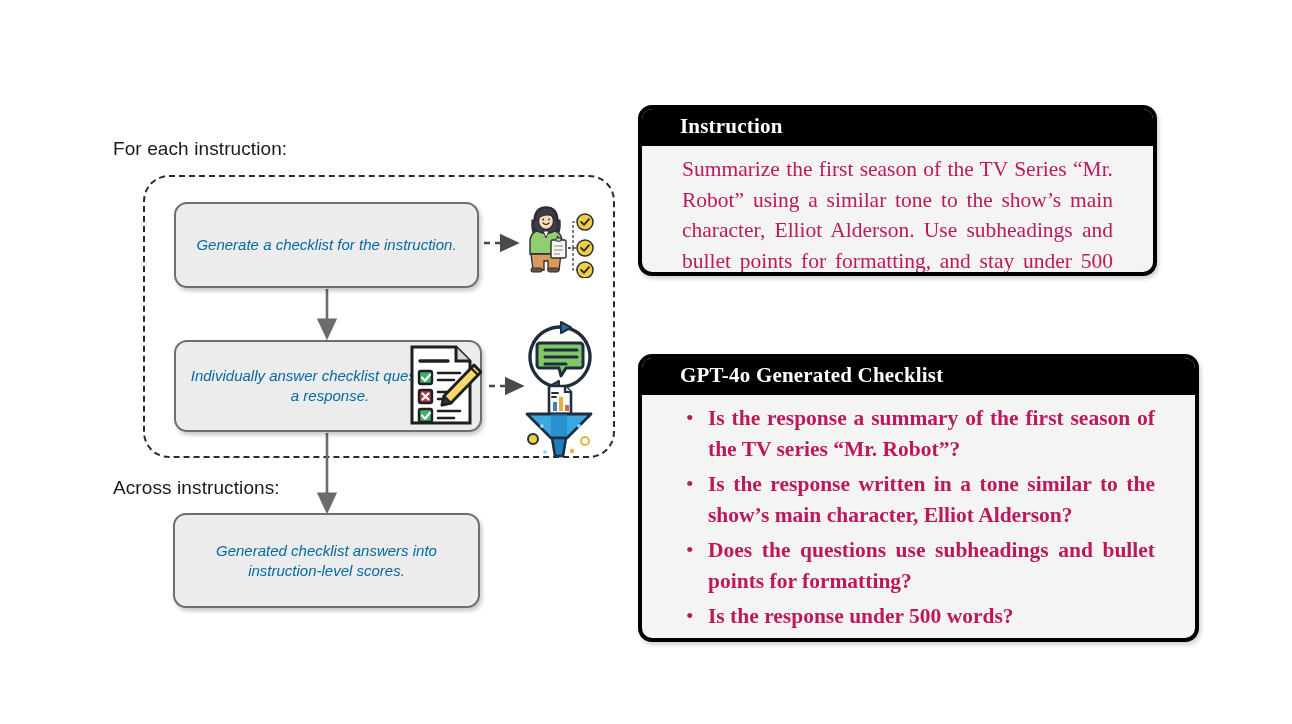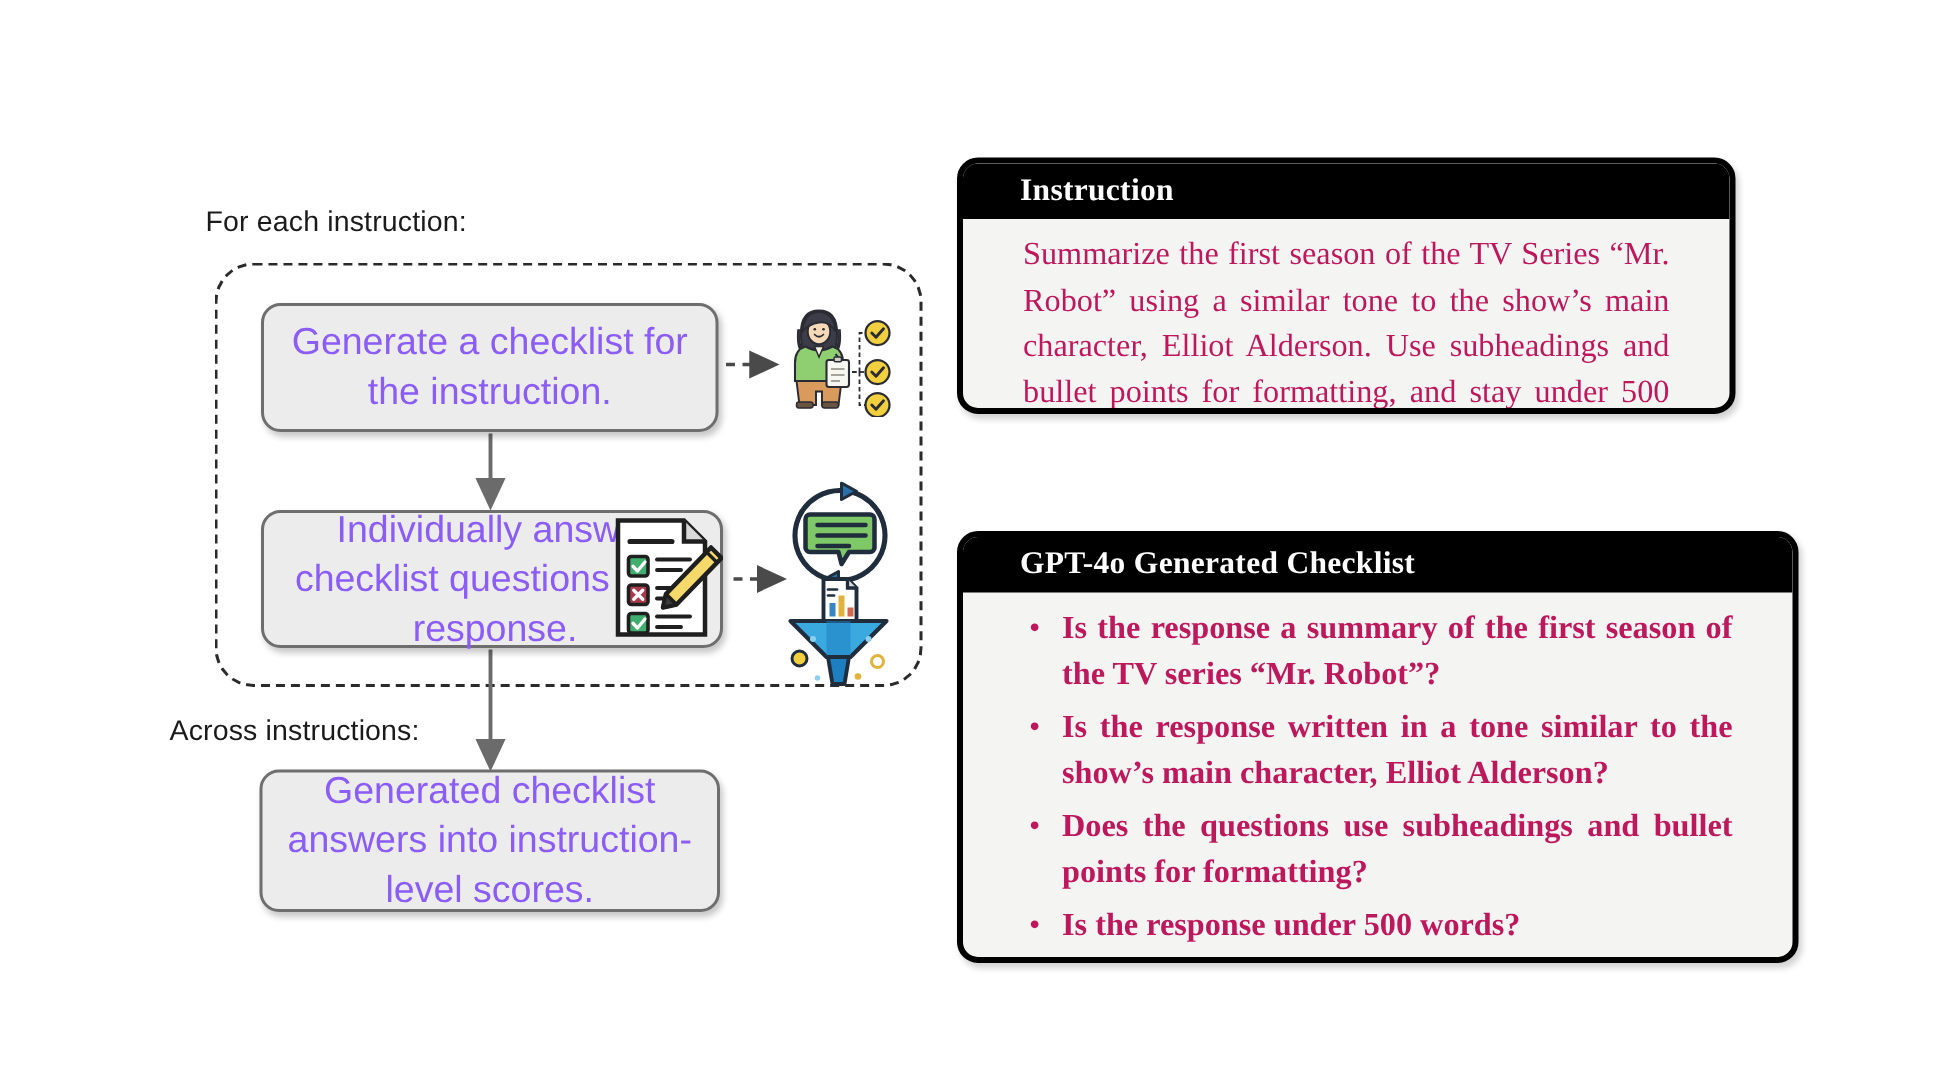--- a/index.html
+++ b/index.html
@@ -23,21 +23,21 @@
   }
 
   .flow-label {
     position: absolute;
     font-family: "Liberation Sans", sans-serif;
     font-size: 19px;
     color: #1a1a1a;
     white-space: nowrap;
     letter-spacing: .1px;
   }
-  #label-for-each { left: 113px; top: 138px; margin-left: 24px; }
+  #label-for-each { left: 113px; top: 138px; }
   #label-across  { left: 113px; top: 477px; }
 
   .dashed-container {
     position: absolute;
     left: 143px; top: 175px;
     width: 472px; height: 283px;
     border: 2.5px dashed #2a2a2a;
     border-radius: 26px;
     box-sizing: border-box;
   }
@@ -46,24 +46,25 @@
     position: absolute;
     box-sizing: border-box;
     background: #ececec;
     border: 2px solid #6e6e6e;
     border-radius: 13px;
     box-shadow: 2px 3px 4px rgba(0,0,0,0.22);
     display: flex;
     align-items: center;
     justify-content: center;
     text-align: center;
-    color: #8b5cf6;
-    font-size: 25px;
+    color: #0369a1;
+    font-size: 15px;
     line-height: 1.32;
     padding: 6px 10px;
+    font-style: italic;
   }
   #box-generate {
     left: 174px; top: 202px; width: 305px; height: 86px;
   }
   #box-answer {
     left: 174px; top: 340px; width: 308px; height: 92px;
     justify-content: flex-start;
     padding-left: 14px;
   }
   #box-answer .box-text { flex: 1; text-align: center; }

